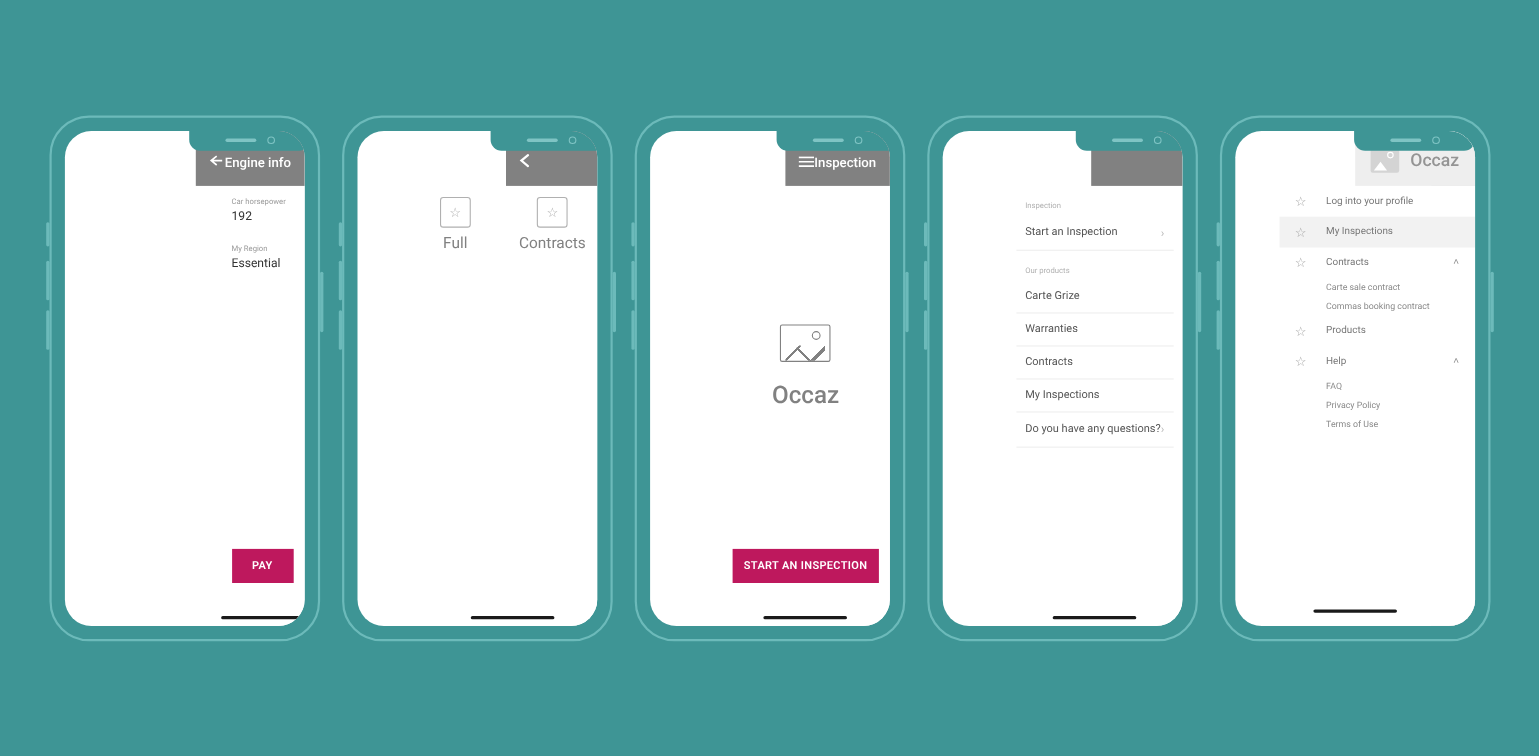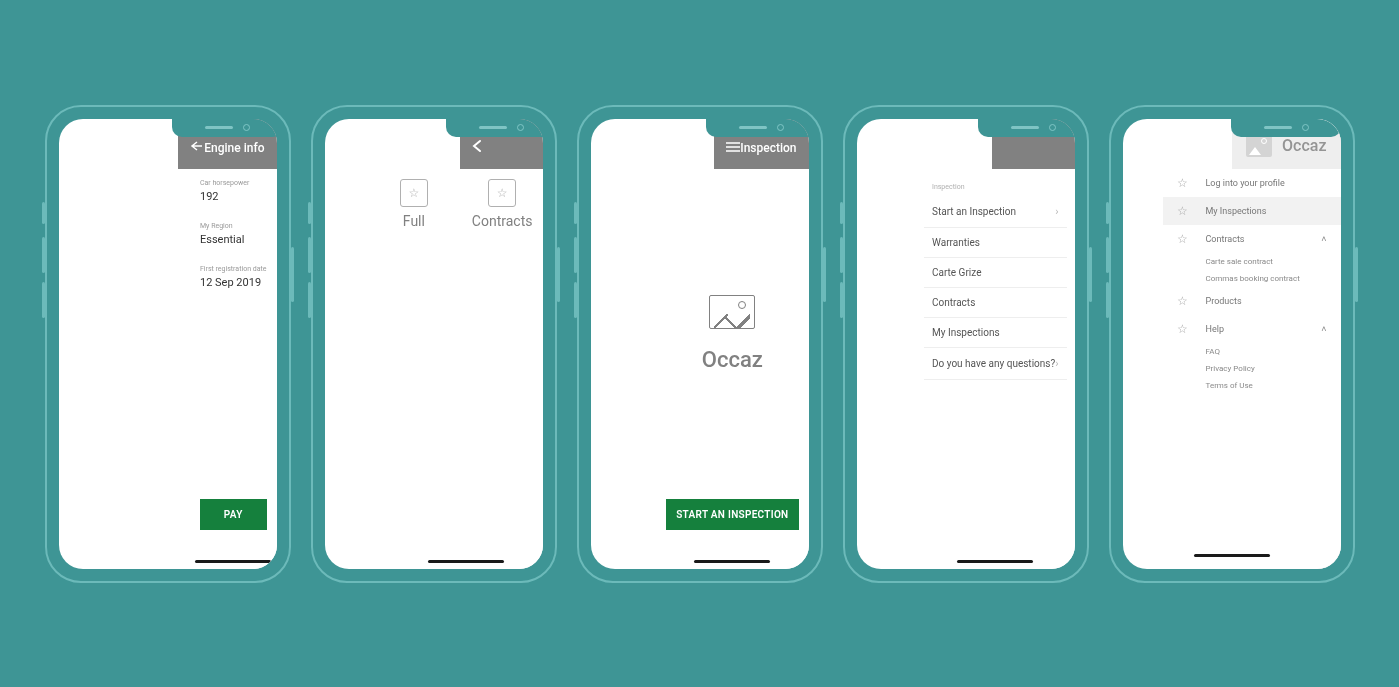--- a/index.html
+++ b/index.html
@@ -28,21 +28,21 @@
     .bat { width:14px; height:7px; border:1px solid #fff; border-radius:2px; position:relative; background:#fff; }
     .bat::after{ content:''; position:absolute; right:-2px; top:2px; width:1px; height:3px; background:#fff; border-radius:0 1px 1px 0;}
     .appbar { display:flex; align-items:center; gap:0; padding: 0 12px 10px; color:#fff; font-size:12px; font-weight:500; flex:1; }
     .appbar.center { justify-content:center; }
     .content { flex:1; background:#fff; display:flex; flex-direction:column; overflow:hidden; }
     .home-ind { height:3px; width:76px; background:#1a1a1a; border-radius:3px; margin: 0 auto 6px; }
     
     .field { padding: 10px 10px 9px; }
     .field-label { font-size: 7px; color:#9a9a9a; margin-bottom:3px; }
     .field-val { font-size: 11px; color:#333; }
-    .prim-btn { margin: auto 10px 30px; background:#15803d; color:#fff; text-align:center; font-size:10px; padding:10px; font-weight:600; letter-spacing:0.3px; }
+    .prim-btn { margin: auto 10px 30px; background:#be185d; color:#fff; text-align:center; font-size:10px; padding:10px; font-weight:600; letter-spacing:0.3px; }
     
     .big-title { font-size: 20px; color:#818181; text-align:center; line-height:1.35; padding: 60px 30px 30px; }
     .type-row { display:flex; justify-content:center; gap:44px; padding:10px; }
     .type-opt { display:flex; flex-direction:column; align-items:center; gap:6px; }
     .type-box { width:28px; height:28px; border:1px solid #b0b0b0; border-radius:3px; display:flex; align-items:center; justify-content:center; color:#b0b0b0; font-size:12px;}
     .type-lbl { font-size:14px; color:#818181; }
     .small-text { font-size:7px; color:#b8b8b8; text-align:center; padding: 28px 26px; line-height:1.35; }
     
     .brand-block { flex:1; display:flex; flex-direction:column; align-items:center; justify-content:center; gap:18px; }
     .photo-icon { width:46px; height:34px; border:1.5px solid #818181; border-radius:2px; position:relative; }
@@ -106,24 +106,20 @@
     </div>
     <div class="content">
       <div class="field">
         <div class="field-label">Car horsepower</div>
         <div class="field-val">192</div>
       </div>
       <div class="field">
         <div class="field-label">My Region</div>
         <div class="field-val">Essential</div>
       </div>
-      <div class="field">
-        <div class="field-label">First registration date</div>
-        <div class="field-val">12 Sep 2019</div>
-      </div>
       <div class="prim-btn">PAY</div>
       <div class="home-ind"></div>
     </div>
   </div>
 </div>
 
 <div class="phone">
   <div class="side-btn l1"></div>
     <div class="side-btn l2"></div>
     <div class="side-btn l3"></div>
@@ -225,22 +221,23 @@
             <span class="bat"></span>
           </span>
       </div>
     </div>
     <div class="content" style="padding:0 8px;">
       <div class="sect-lbl">Inspection</div>
       <div class="row">
         <span>Start an Inspection</span>
         <span class="chev">›</span>
       </div>
+      <div class="sect-lbl">Our products</div>
+      <div class="row-sub"><span>Carte Grize</span></div>
       <div class="row-sub"><span>Warranties</span></div>
-      <div class="row-sub"><span>Carte Grize</span></div>
       <div class="row-sub"><span>Contracts</span></div>
       <div class="row-sub"><span>My Inspections</span></div>
       <div class="row">
         <span>Do you have any questions?</span>
         <span class="chev">›</span>
       </div>
       <div style="flex:1"></div>
       <div class="home-ind"></div>
     </div>
   </div>

